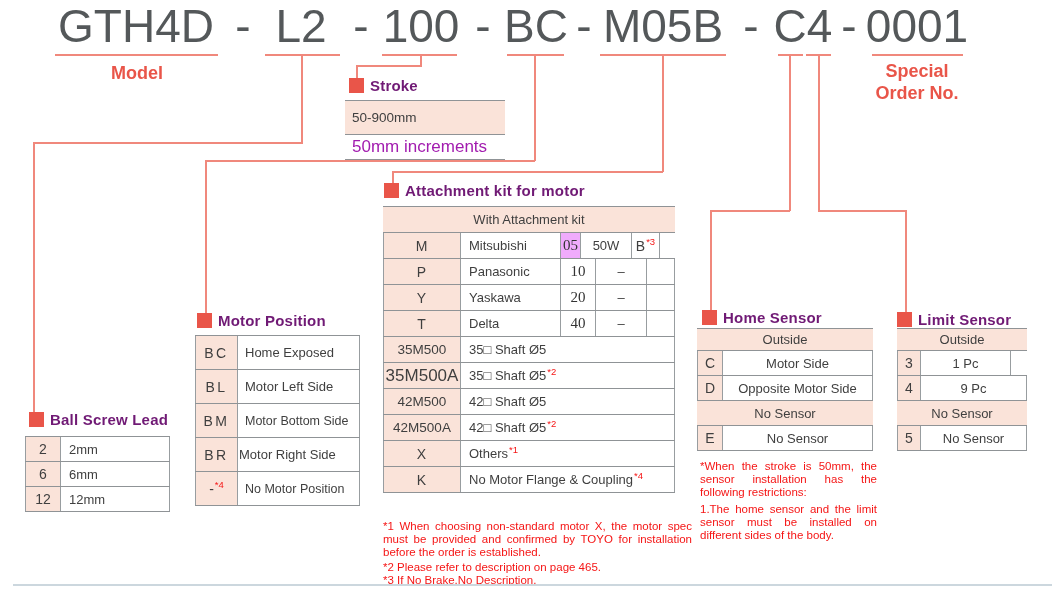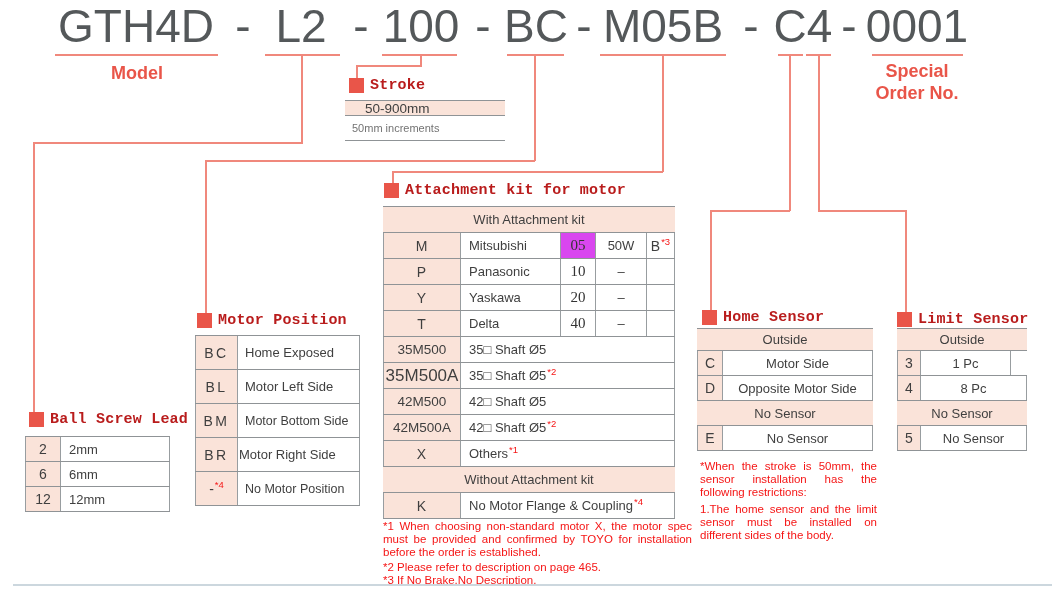--- a/index.html
+++ b/index.html
@@ -11,22 +11,22 @@
   .title-seg {
     position:absolute; top:0; transform:translateX(-50%);
     font-size:46px; line-height:52px; color:#54585a; white-space:nowrap;
   }
   
   .rule { position:absolute; background:#f0887c; }
   
   .sq { position:absolute; width:15px; height:15px; background:#e95549; }
   
   .sec-title {
-    position:absolute; color:#b91c1c; font-weight:bold; font-size:15px;
-    white-space:nowrap; letter-spacing:0.2px;font-family:Liberation Mono, monospace;
+    position:absolute; color:#701a75; font-weight:bold; font-size:15px;
+    white-space:nowrap; letter-spacing:0.2px;
   }
   .big-label {
     position:absolute; transform:translateX(-50%); color:#e95549;
     font-weight:bold; font-size:18px; text-align:center; line-height:22px;
     white-space:nowrap;
   }
   
   .tbl { position:absolute; border-top:1px solid #8f9396; color:#3f3f3f; }
   .row { display:flex; border-bottom:1px solid #8f9396; box-sizing:border-box; align-items:stretch; }
   .hdr { background:#fae3d9; justify-content:center; align-items:center; font-size:13px; }
@@ -102,43 +102,43 @@
 
   <div class="big-label" style="left:137px;top:62px">Model</div>
   <div class="big-label" style="left:917px;top:60px">
     <div>Special</div>
     <div>Order No.</div>
   </div>
 
   <div class="sq" style="left:349px;top:78px"></div>
   <div class="sec-title" style="left:370px;top:77px">Stroke</div>
   <div class="tbl" style="left:345px;top:100px;width:160px">
-    <div class="row hdr" style="height:15px;justify-content:flex-start;padding-left:20px">
+    <div class="row hdr" style="height:34px;justify-content:flex-start;padding-left:7px">
       <span style="font-size:13.5px">50-900mm</span>
     </div>
     <div class="row" style="height:25px;align-items:center;padding-left:7px">
-      <span style="font-size:11px;color:#737373">50mm increments</span>
+      <span style="font-size:17px;color:#a21caf">50mm increments</span>
     </div>
   </div>
 
   <div class="sq" style="left:384px;top:183px"></div>
   <div class="sec-title" style="left:405px;top:182px">Attachment kit for motor</div>
   <div class="tbl" style="left:383px;top:206px;width:292px">
     <div class="row hdr" style="height:26px">
       <span>With Attachment kit</span>
     </div>
 
     <div class="row data" style="height:26px">
       <div class="cell code ls1" style="width:77px">
           <span>M</span>
         </div>
       <div class="cell padl" style="width:100px">
           <span>Mitsubishi</span>
         </div>
-      <div class="cell center serif" style="width:35px;background:#d946ef">
+      <div class="cell center serif" style="width:20px;background:#f0abfc">
           <span>05</span>
         </div>
       <div class="cell center" style="width:51px">
           <span>50W</span>
         </div>
       <div class="cell center" style="width:29px;font-size:14px">
           <span>B</span>
           <sup class="fn">*3</sup>
         </div>
     </div>
@@ -233,23 +233,20 @@
     <div class="row data" style="height:26px">
       <div class="cell code ls1" style="width:77px">
           <span>X</span>
         </div>
       <div class="cell padl" style="width:215px">
           <span>Others</span>
           <sup class="fn">*1</sup>
         </div>
     </div>
 
-    <div class="row hdr" style="height:26px">
-      <span>Without Attachment kit</span>
-    </div>
     <div class="row data" style="height:26px">
       <div class="cell code ls1" style="width:77px">
           <span>K</span>
         </div>
       <div class="cell padl" style="width:215px">
           <span>No Motor Flange &amp; Coupling</span>
           <sup class="fn">*4</sup>
         </div>
     </div>
   </div>
@@ -380,21 +377,21 @@
         </div>
       <div class="cell center" style="width:91px">
           <span>1 Pc</span>
         </div>
     </div>
     <div class="row data" style="height:25px">
       <div class="cell code" style="width:23px">
           <span>4</span>
         </div>
       <div class="cell center" style="width:107px">
-          <span>8 Pc</span>
+          <span>9 Pc</span>
         </div>
     </div>
     <div class="row hdr" style="height:25px">
       <span>No Sensor</span>
     </div>
     <div class="row data" style="height:25px">
       <div class="cell code" style="width:23px">
           <span>5</span>
         </div>
       <div class="cell center" style="width:107px">

